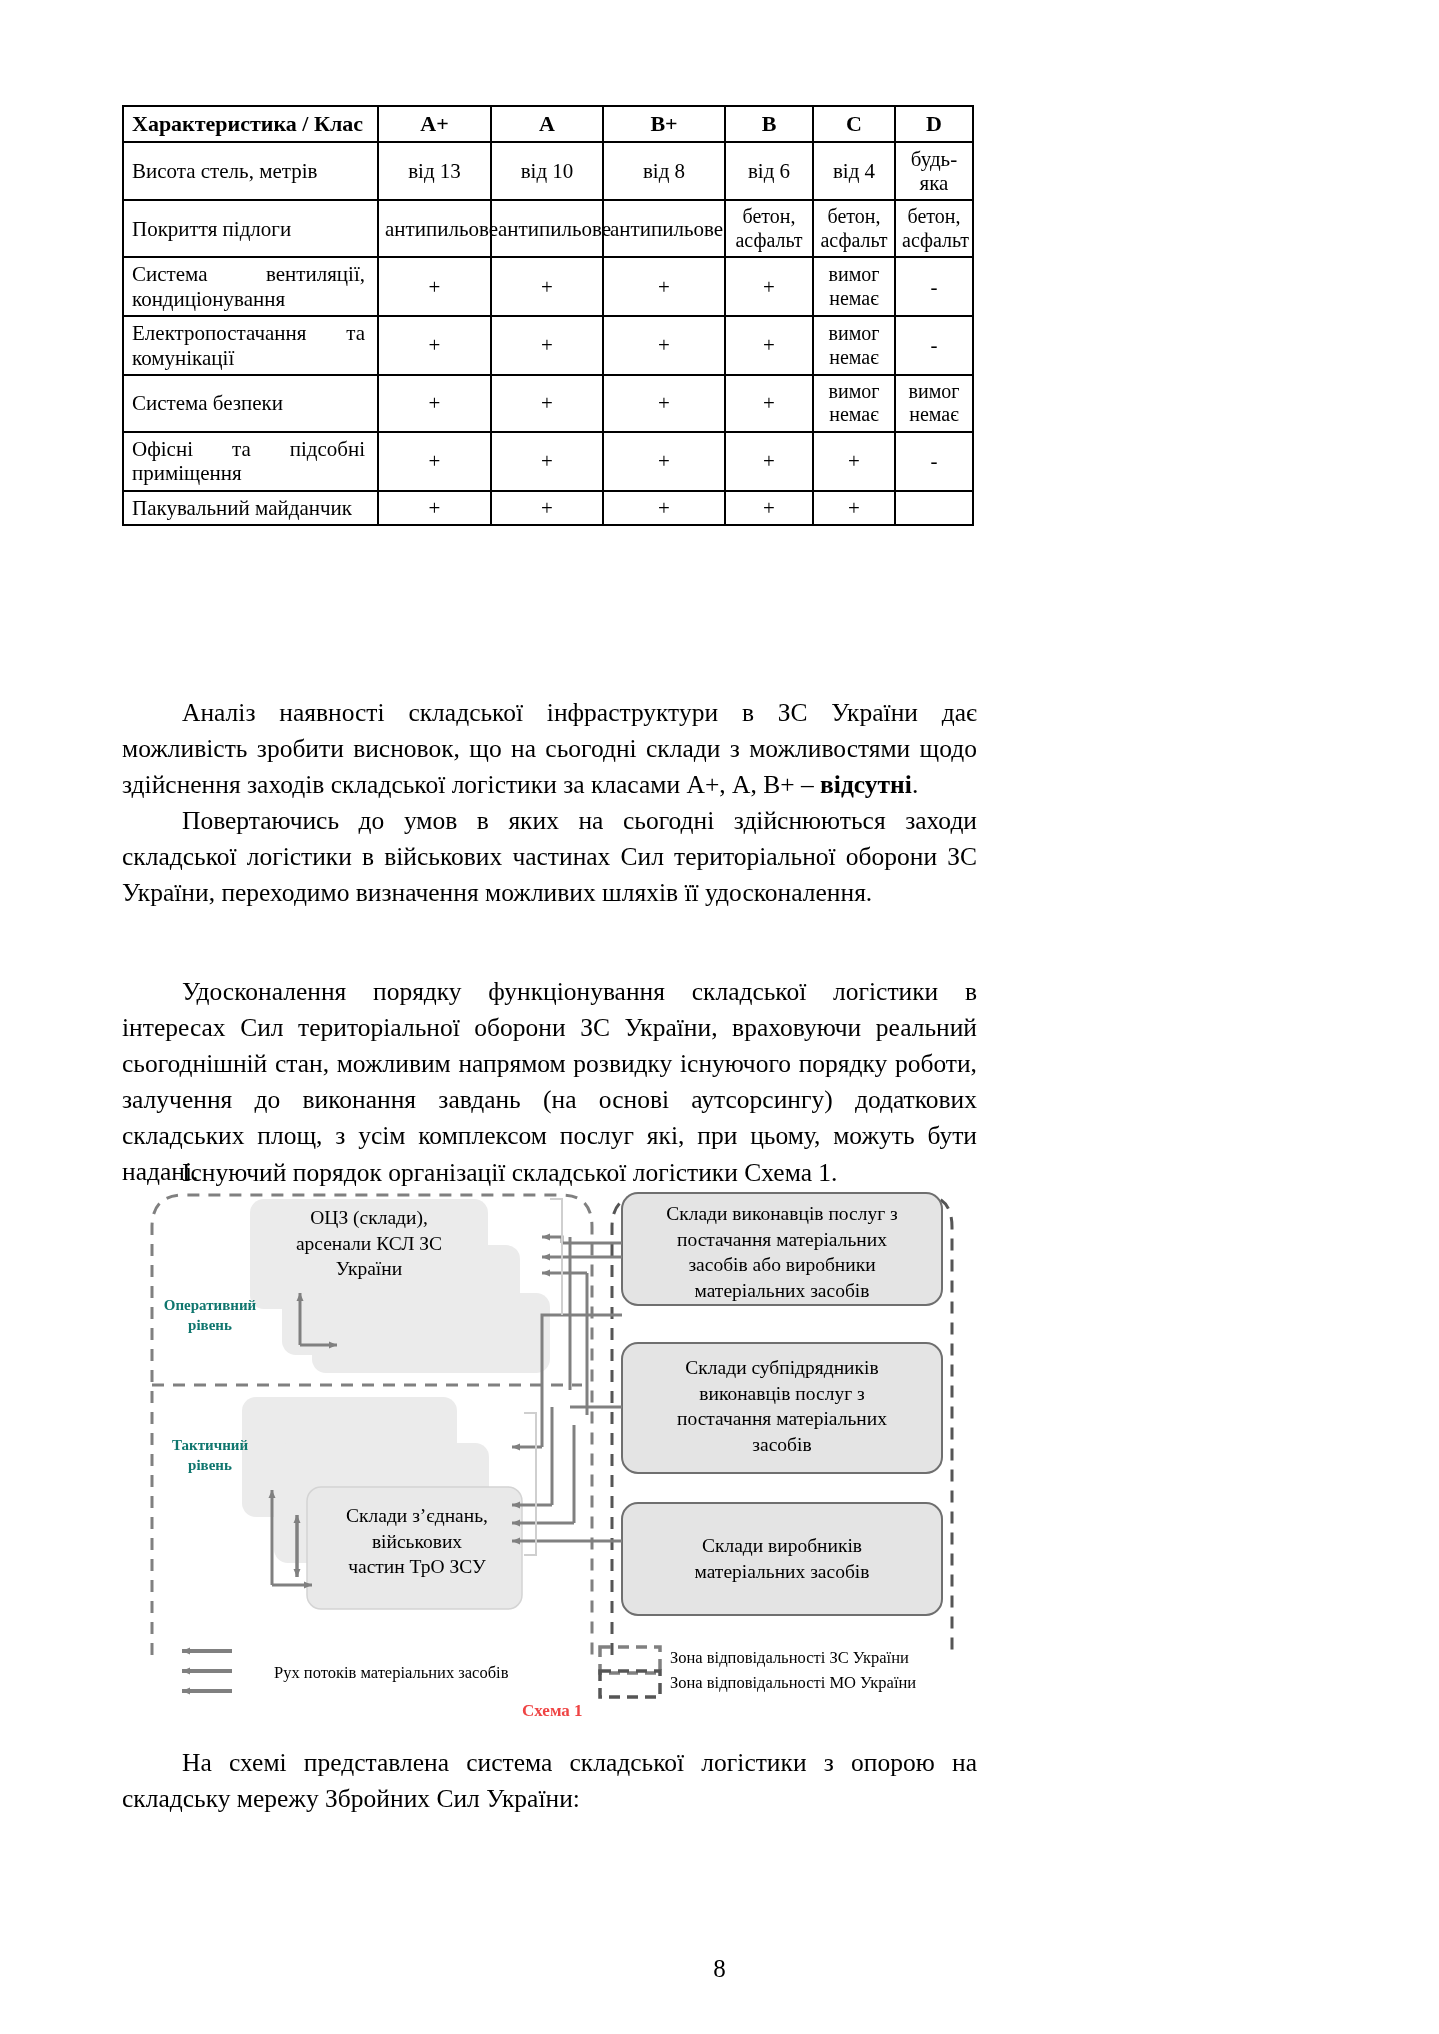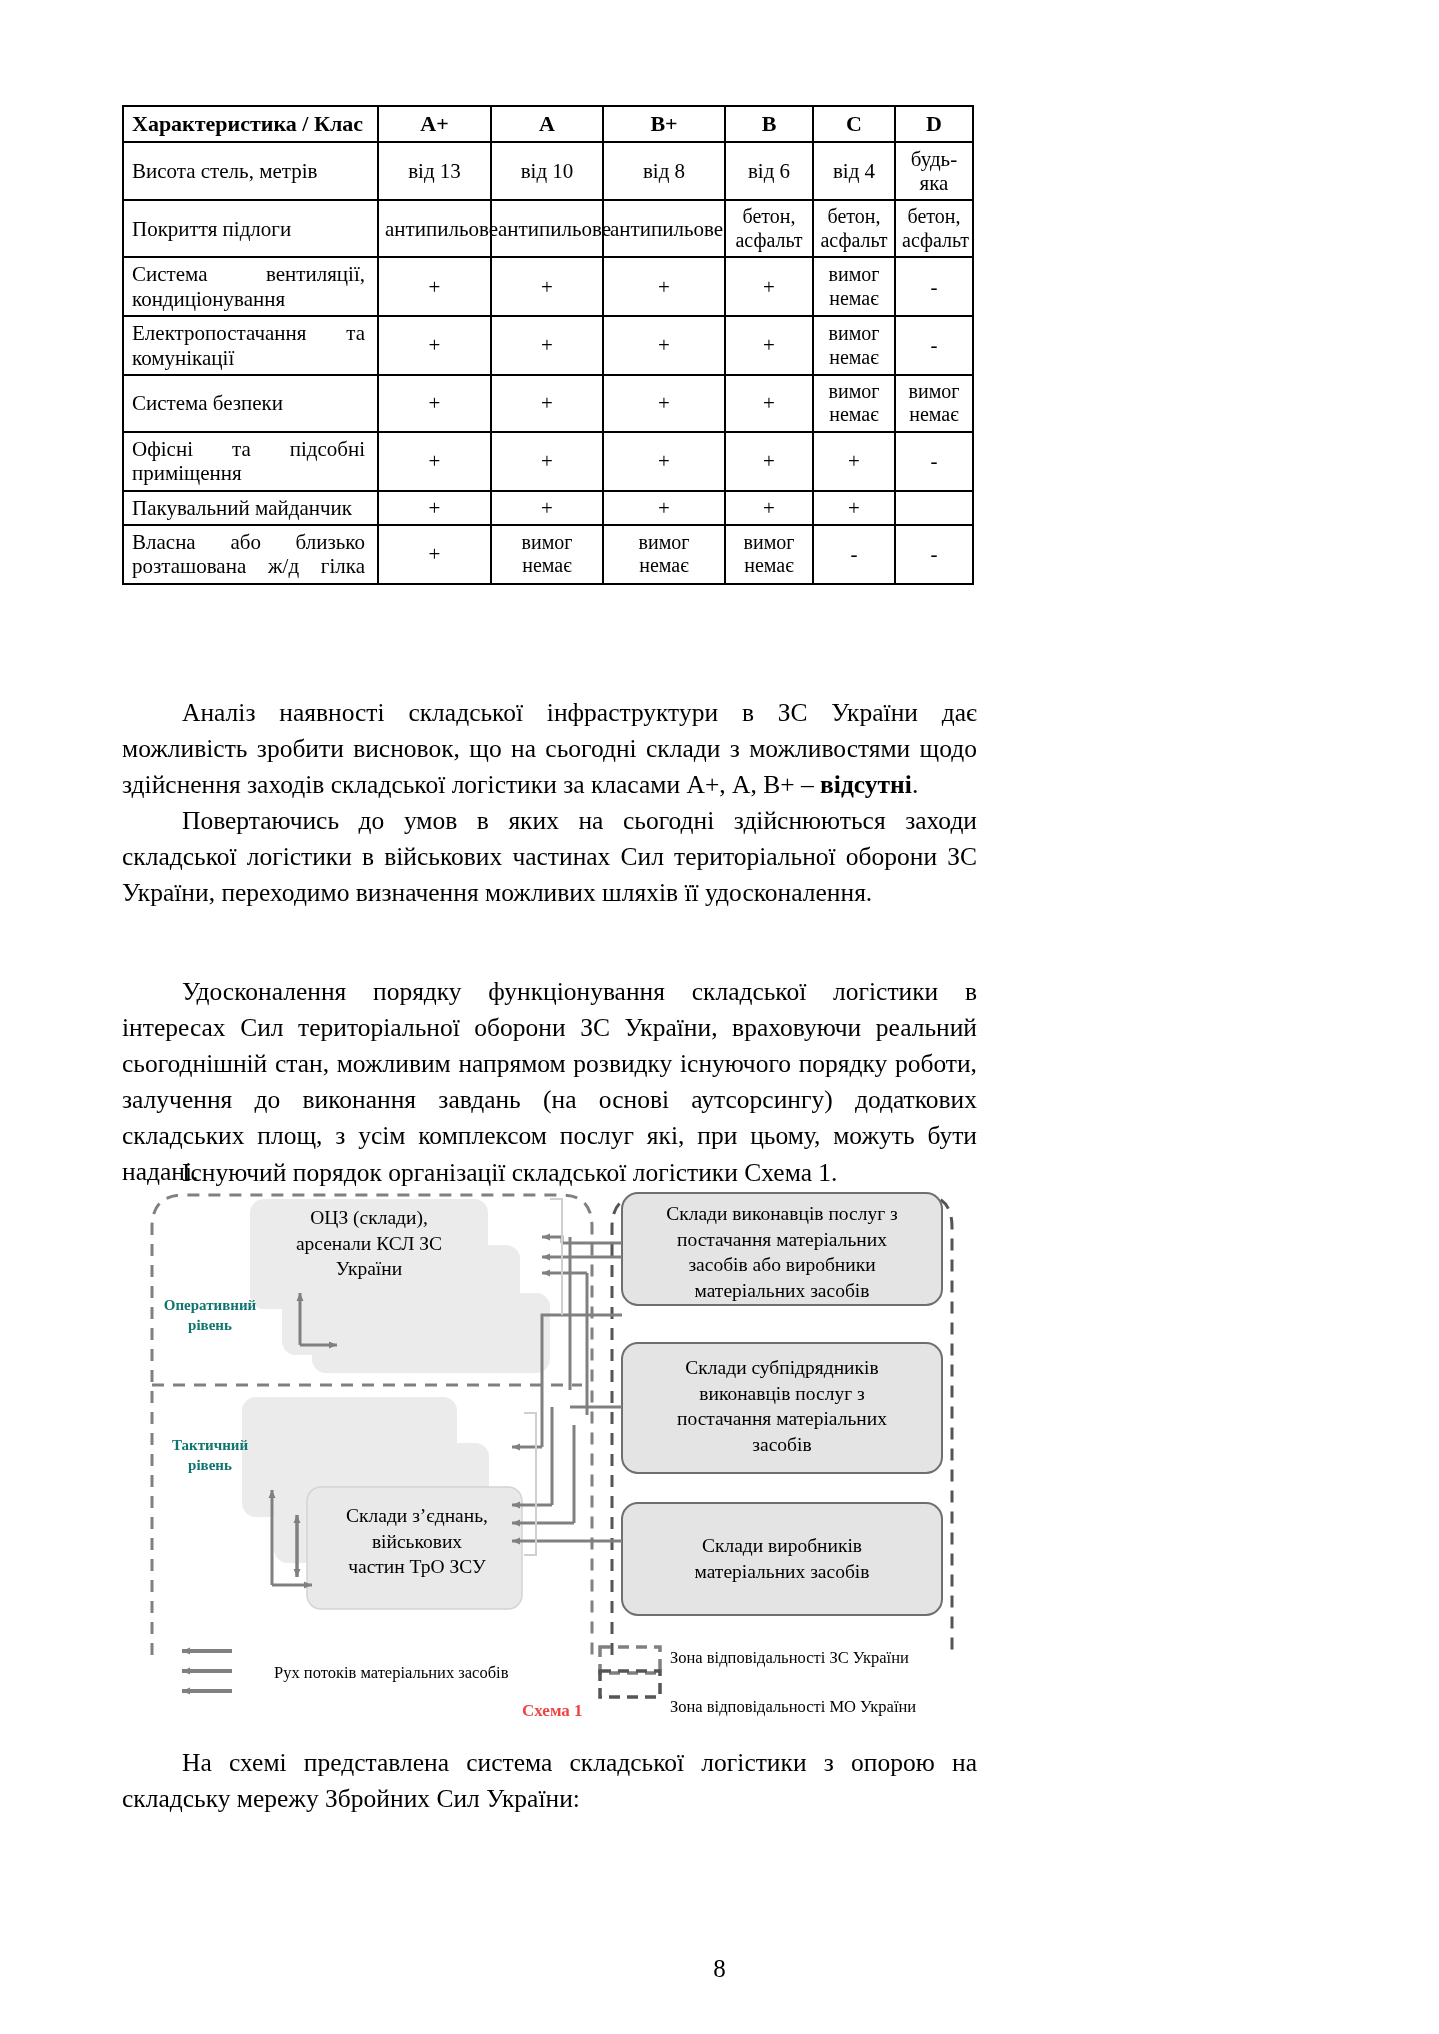--- a/index.html
+++ b/index.html
@@ -242,38 +242,20 @@
           </tr>
           <tr>
             <td class="rowhead nojust" style="text-align: left; text-align-last: left;">Пакувальний майданчик</td>
             <td>+</td>
             <td>+</td>
             <td>+</td>
             <td>+</td>
             <td>+</td>
             <td></td>
           </tr>
-          <tr>
-            <td class="rowhead">Власна або близько розташована ж/д гілка</td>
-            <td>+</td>
-            <td class="small two-line">
-              <div>вимог</div>
-              <div>немає</div>
-            </td>
-            <td class="small two-line">
-              <div>вимог</div>
-              <div>немає</div>
-            </td>
-            <td class="small two-line">
-              <div>вимог</div>
-              <div>немає</div>
-            </td>
-            <td>-</td>
-            <td>-</td>
-          </tr>
         </tbody>
     </table>
   </div>
 
   <div class="para" style="top:695px;">
     <span>Аналіз наявності складської інфраструктури в ЗС України дає можливість зробити висновок, що на сьогодні склади з можливостями щодо здійснення заходів складської логістики за класами А+, А, В+ – </span><b>відсутні</b><span>.</span>
   </div>
 
   <div class="para" style="top:803px;">Повертаючись до умов в яких на сьогодні здійснюються заходи складської логістики в військових частинах Сил територіальної оборони ЗС України, переходимо визначення можливих шляхів її удосконалення.</div>
 
@@ -403,21 +385,21 @@
       <div>засобів</div>
     </div>
 
     <div class="dg-box-text" style="left:504px; top:348px; width:312px;">
       <div>Склади виробників</div>
       <div>матеріальних засобів</div>
     </div>
 
     <div class="legend-text" style="left:120px; top:477px;margin-left:32px;">Рух потоків матеріальних засобів</div>
     <div class="legend-text" style="left:548px; top:462px;">Зона відповідальності ЗС України</div>
-    <div class="legend-text" style="left:548px; top:487px;margin-top:24px;">Зона відповідальності МО України</div>
+    <div class="legend-text" style="left:548px; top:487px;">Зона відповідальності МО України</div>
 
     <div class="scheme-cap" style="left:400px; top:516px;">Схема 1</div>
   </div>
 
   <div class="para" style="top:1745px; text-indent:60px;">На схемі представлена система складської логістики з  опорою на складську мережу Збройних Сил України:</div>
 
   <div class="pageno">8</div>
 </div>
 
 </body></html>

